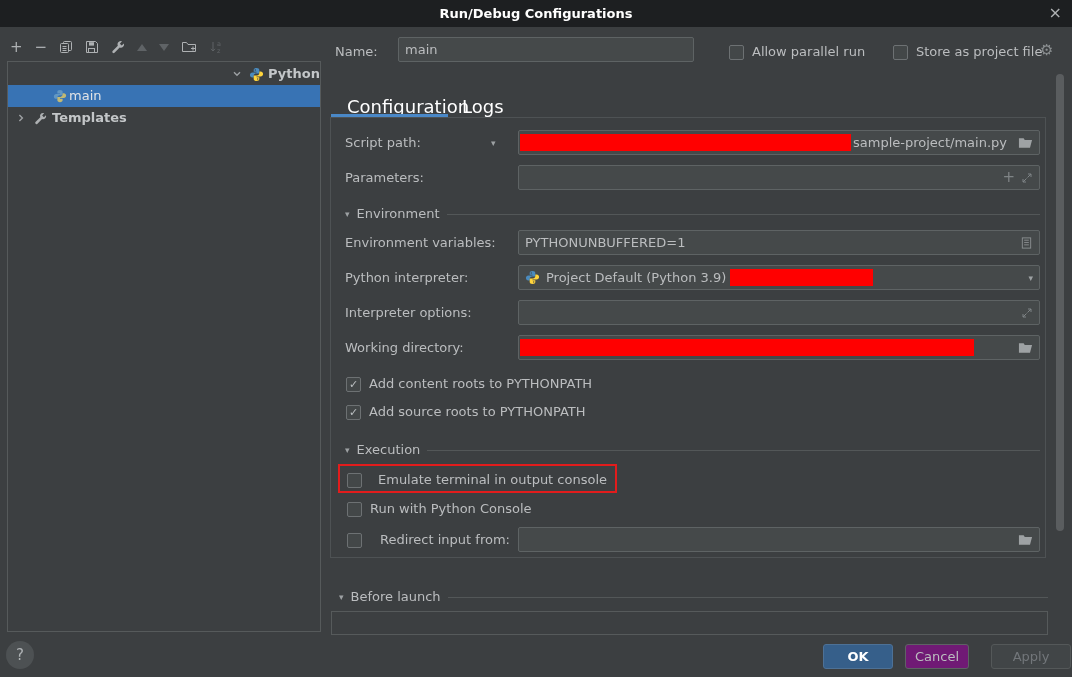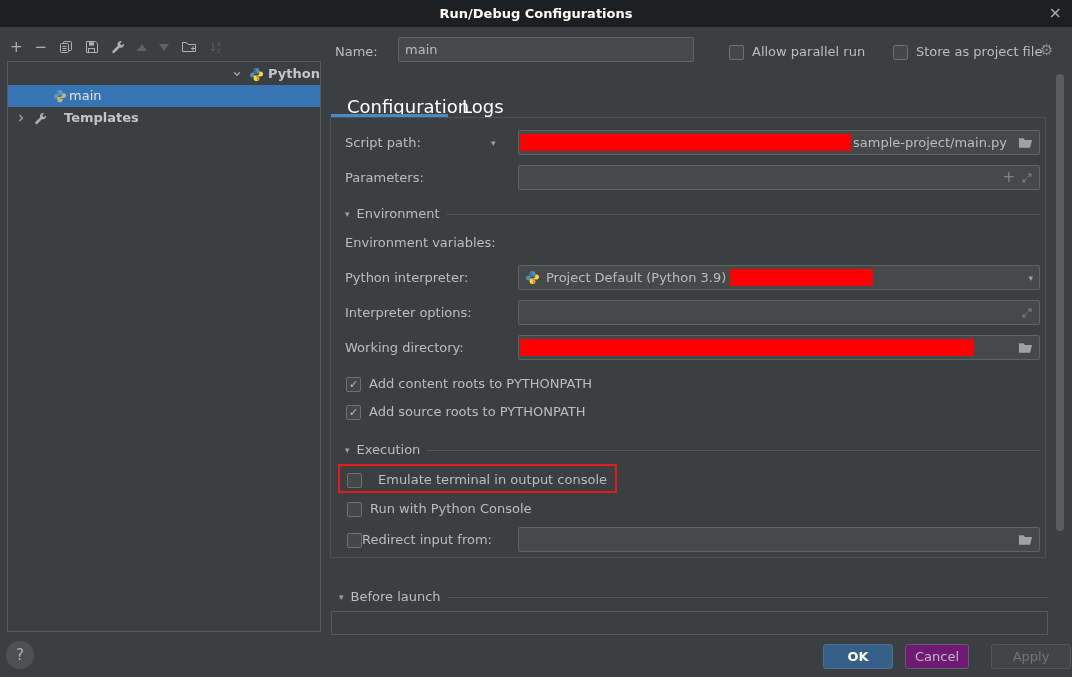--- a/index.html
+++ b/index.html
@@ -87,21 +87,21 @@
       </svg>
       <span class="label" style="margin-left:2px;color:#e2e4e6;">main</span>
     </div>
     <div class="treerow" style="top:45px;">
       <svg width="10" height="10" viewBox="0 0 10 10" style="margin-left:8px;">
         <path d="M3.4 2l3 3-3 3" stroke="#9da1a3" fill="none" stroke-width="1.4"></path>
       </svg>
       <svg width="13" height="13" viewBox="0 0 14 14" style="margin-left:8px;">
         <path d="M9.8 1a3.3 3.3 0 0 0-3 4.7L1.6 10.9a1.35 1.35 0 0 0 1.9 1.9l5.2-5.2a3.3 3.3 0 0 0 4.2-4.2L10.7 5.6 8.8 3.7 11 1.2A3.3 3.3 0 0 0 9.8 1z" fill="#aeb1b3"></path>
       </svg>
-      <span class="label bold" style="margin-left:17px;">Templates</span>
+      <span class="label bold" style="margin-left:5px;">Templates</span>
     </div>
   </div>
 
   <span class="abs label" style="left:335px;top:43px;">Name:</span>
   <input class="abs" style="left: 398px; top: 37px; width: 296px; height: 25px; background: rgb(69, 73, 74); border: 1px solid rgb(94, 99, 100); border-radius: 2px; box-sizing: border-box; color: rgb(187, 189, 191); font-size: 13px; font-family: &quot;DejaVu Sans&quot;, sans-serif; padding: 0px 6px; outline: none;" value="main">
   <div class="abs" style="left:729px;top:43px;display:flex;align-items:center;gap:8px;">
     <span class="cb"></span>
     <span class="label">Allow parallel run</span>
   </div>
   <div class="abs" style="left:893px;top:43px;display:flex;align-items:center;gap:8px;">
@@ -142,20 +142,29 @@
     </span>
   </div>
 
   <div class="abs sechdr" style="left:345px;top:205px;width:695px;">
     <span class="tri">▾</span>
     <span class="label">Environment</span>
     <span class="ln"></span>
   </div>
 
   <span class="abs label" style="left:345px;top:234px;">Environment variables:</span>
+  <div class="abs field" style="left:518px;top:230px;width:522px;">
+    <span>PYTHONUNBUFFERED=1</span>
+    <span class="ficon">
+      <svg width="13" height="14" viewBox="0 0 14 14">
+        <rect x="2.5" y="1.5" width="9" height="11" fill="none" stroke="#8b8f91"></rect>
+        <path d="M4.5 4h5M4.5 6.5h5M4.5 9h5" stroke="#8b8f91"></path>
+      </svg>
+    </span>
+  </div>
 
   <span class="abs label" style="left:345px;top:269px;">Python interpreter:</span>
   <div class="abs field" style="left:518px;top:265px;width:522px;">
     <svg width="15" height="15" viewBox="0 0 16 16" style="flex:none;">
       <path d="M8 1C6 1 5 1.9 5 3.1V5h3v.8H3.6C2.1 5.8 1 6.9 1 8.5S2.1 11.2 3.6 11.2H5V9.6C5 8.2 6.1 7 7.5 7H11V3.1C11 1.9 10 1 8 1zM6.7 2.5a.7.7 0 1 1 0 1.4.7.7 0 0 1 0-1.4z" fill="#4b8bbe"></path>
       <path d="M8 15c2 0 3-.9 3-2.1V11H8v-.8h4.4c1.5 0 2.6-1.1 2.6-2.7S13.9 4.8 12.4 4.8H11v1.6C11 7.8 9.9 9 8.5 9H5v3.9C5 14.1 6 15 8 15zm1.3-1.5a.7.7 0 1 1 0-1.4.7.7 0 0 1 0 1.4z" fill="#ffd43b"></path>
     </svg>
     <span style="margin-left:6px;white-space:nowrap;">Project Default (Python 3.9)</span>
     <span class="redact" style="width:143px;margin-left:4px;"></span>
     <span class="ficon arrow">▾</span>
@@ -203,21 +212,21 @@
   <div class="abs" style="left:347px;top:471px;display:flex;align-items:center;gap:16px;">
     <span class="cb"></span>
     <span class="label">Emulate terminal in output console</span>
   </div>
 
   <div class="abs" style="left:347px;top:500px;display:flex;align-items:center;gap:8px;">
     <span class="cb"></span>
     <span class="label">Run with Python Console</span>
   </div>
 
-  <div class="abs" style="left:347px;top:531px;display:flex;align-items:center;gap:0;">
+  <div class="abs" style="left:347px;top:531px;display:flex;align-items:center;gap:18px;">
     <span class="cb"></span>
     <span class="label">Redirect input from:</span>
   </div>
   <div class="abs field" style="left:518px;top:527px;width:522px;">
     <span class="ficon">
       <svg width="15" height="12" viewBox="0 0 16 12">
         <path d="M1 1h5l1.2 1.8H15L12.8 11H1z" fill="#9ea2a4"></path>
       </svg>
     </span>
   </div>

